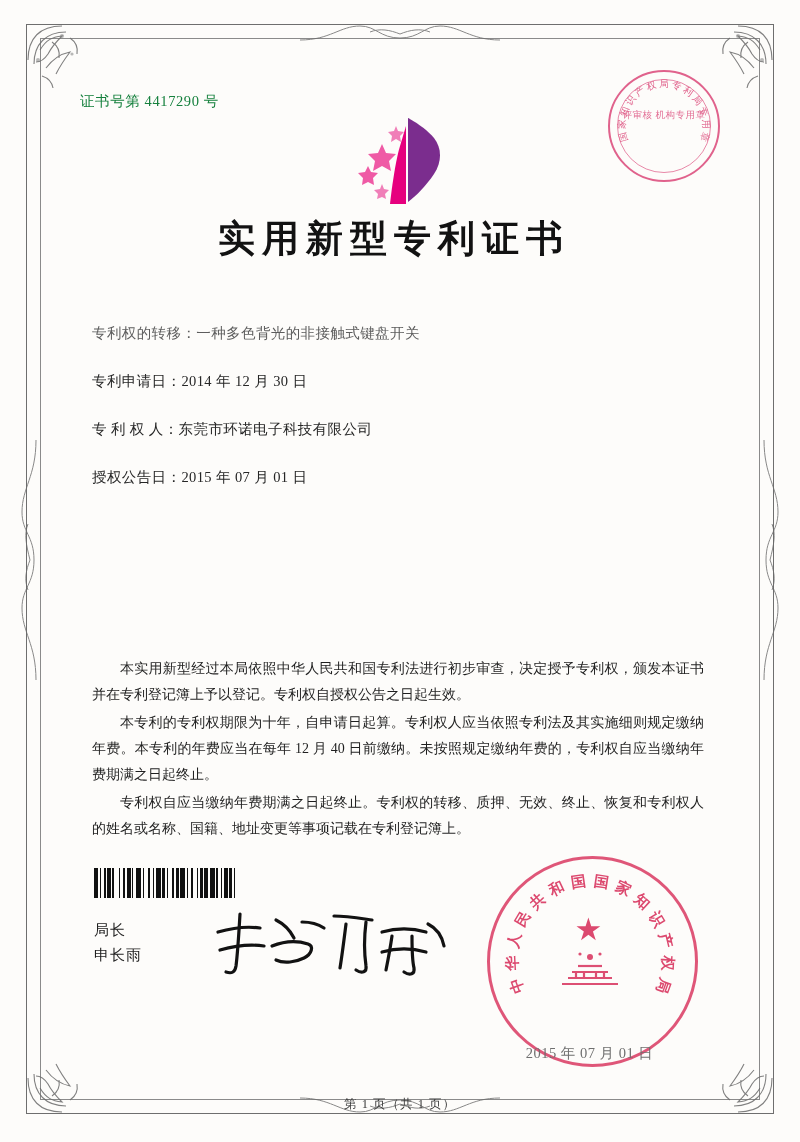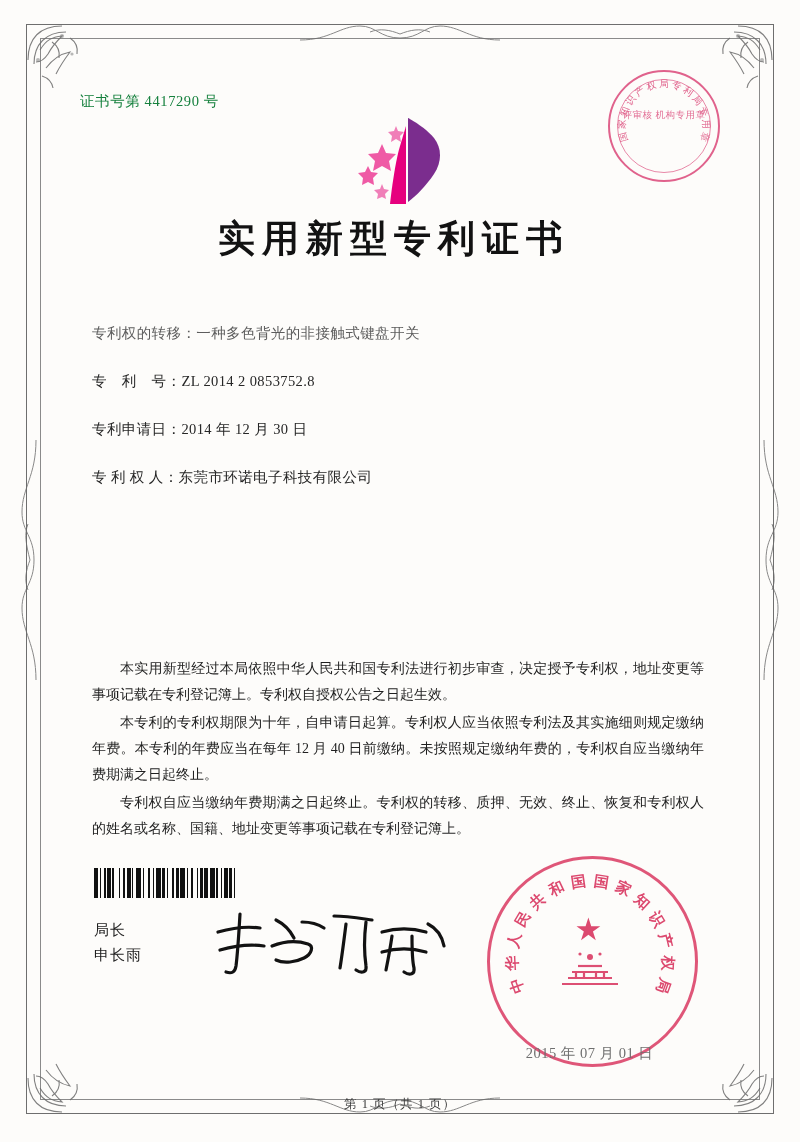--- a/index.html
+++ b/index.html
@@ -421,32 +421,32 @@
       </svg>
     </div>
 
     <div class="title">实用新型专利证书</div>
 
     <div class="fields">
       <div class="field-row field-gray">
         <span class="lbl">专利权的转移：</span><span class="val">一种多色背光的非接触式键盘开关</span>
       </div>
       <div class="field-row">
-        <span class="lbl">专　利　号：</span><span class="val">ZL 2014 2 0853752.8</span>
-      </div>
-      <div class="field-row">
         <span class="lbl">专利申请日：</span><span class="val">2014 年 12 月 30 日</span>
       </div>
       <div class="field-row">
         <span class="lbl">专 利 权 人：</span><span class="val">东莞市环诺电子科技有限公司</span>
       </div>
+      <div class="field-row">
+        <span class="lbl">授权公告日：</span><span class="val">2015 年 07 月 01 日</span>
+      </div>
     </div>
 
     <div class="body-text">
-      <p>本实用新型经过本局依照中华人民共和国专利法进行初步审查，决定授予专利权，地址变更等事项记载在专利登记簿上。专利权自授权公告之日起生效。</p>
+      <p>本实用新型经过本局依照中华人民共和国专利法进行初步审查，决定授予专利权，颁发本证书并在专利登记簿上予以登记。专利权自授权公告之日起生效。</p>
       <p>本专利的专利权期限为十年，自申请日起算。专利权人应当依照专利法及其实施细则规定缴纳年费。本专利的年费应当在每年 12 月 40 日前缴纳。未按照规定缴纳年费的，专利权自应当缴纳年费期满之日起终止。</p>
       <p>专利权自应当缴纳年费期满之日起终止。专利权的转移、质押、无效、终止、恢复和专利权人的姓名或名称、国籍、地址变更等事项记载在专利登记簿上。</p>
     </div>
 
     <div class="barcode" id="barcode">
         <div class="bar" style="left: 0px; width: 4px;"></div>
         <div class="bar" style="left: 6px; width: 1px;"></div>
         <div class="bar" style="left: 10px; width: 2px;"></div>
         <div class="bar" style="left: 13px; width: 4px;"></div>
         <div class="bar" style="left: 18px; width: 2px;"></div>

